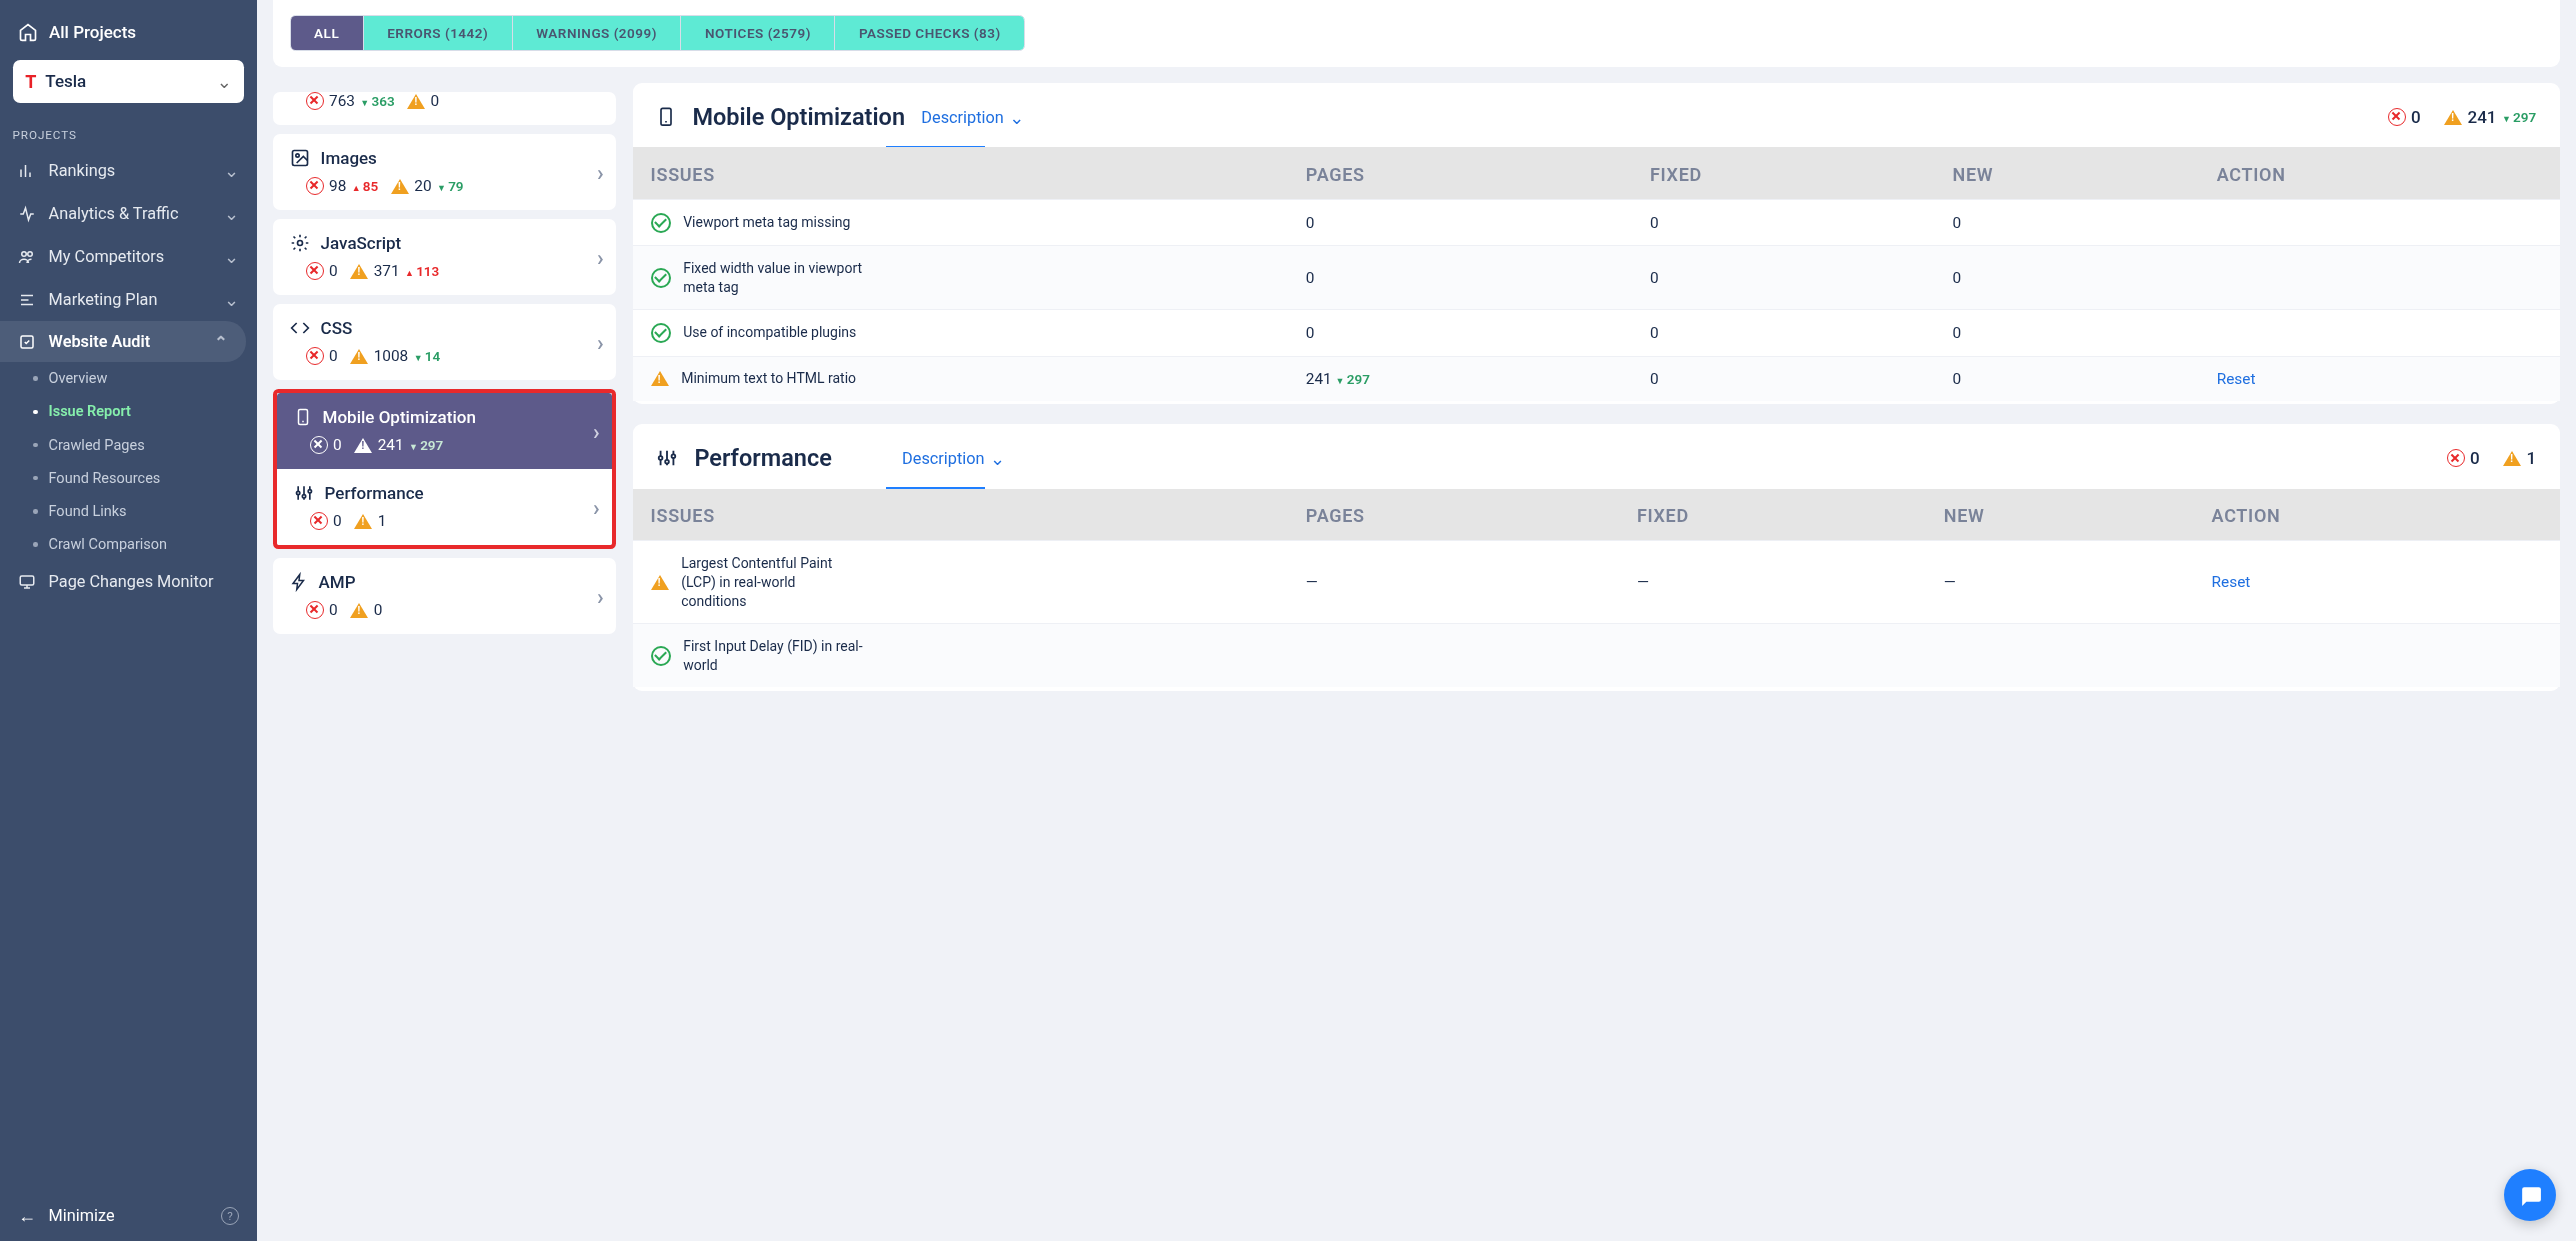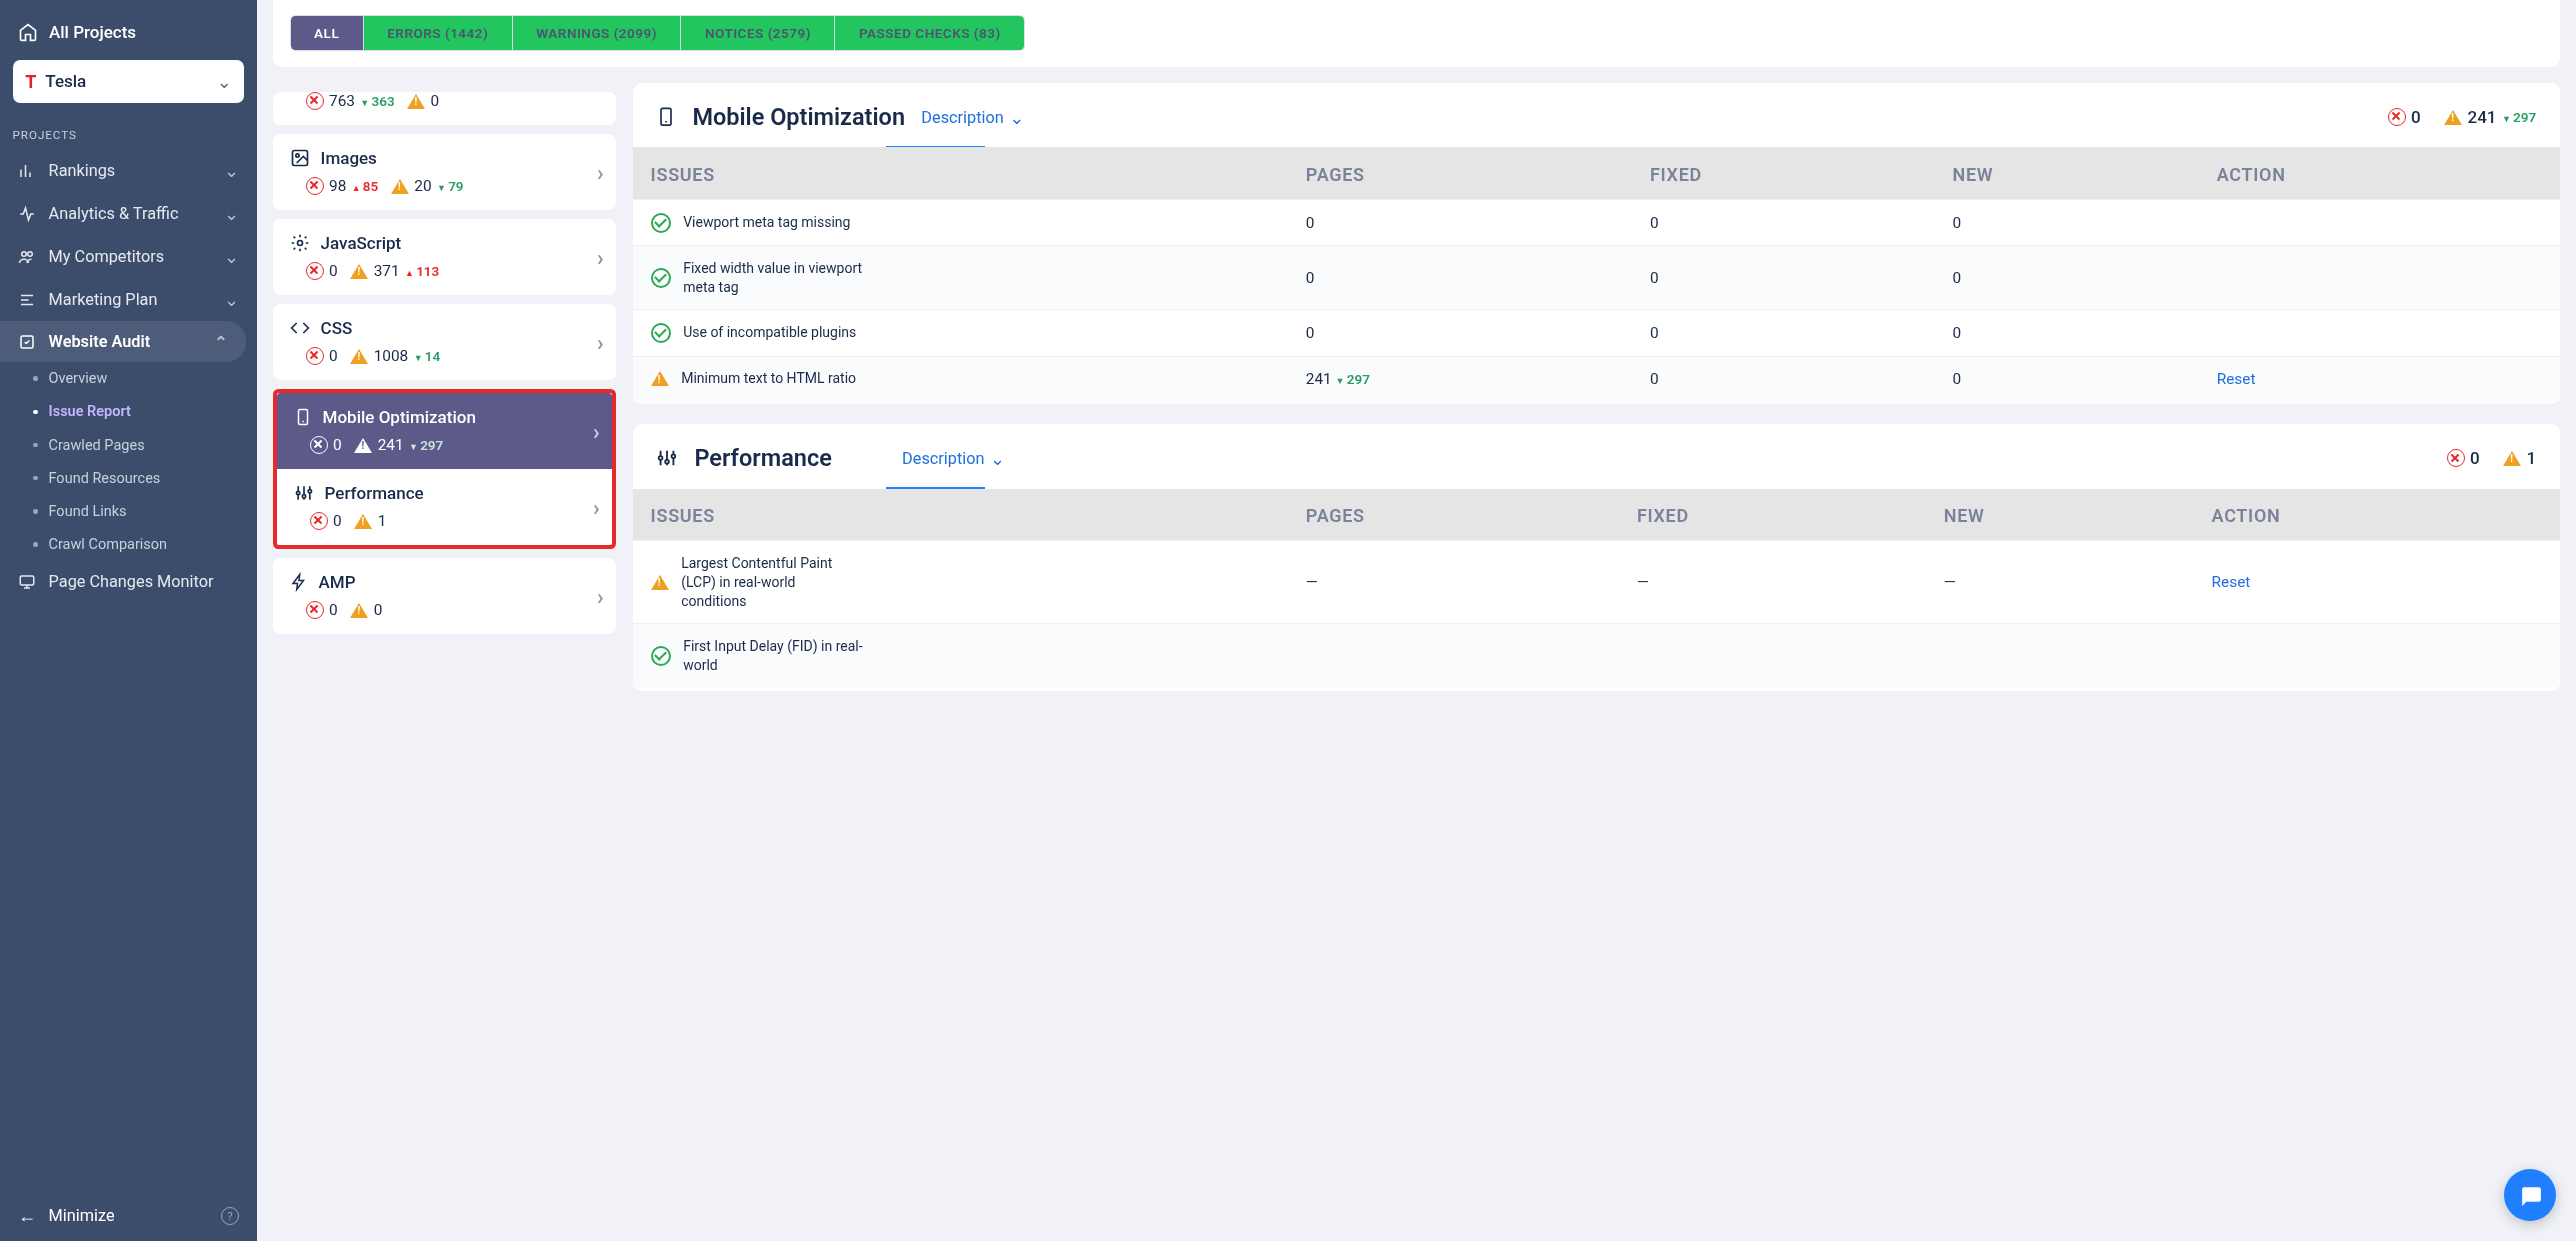--- a/index.html
+++ b/index.html
@@ -10,31 +10,31 @@
 .sidebar { width: 257px; background: #3c4d6b; color: #fff; display: flex; flex-direction: column; padding-top: 12.6px; position: relative; }
 .sidebar .top-link { display: flex; align-items: center; gap: 11px; padding: 9px 18px; font-size: 17px; font-weight: 500; cursor: pointer; }
 .project-select { margin: 9px 12.6px 16.3px; background: #fff; color: #1a2b4a; border-radius: 7.2px; padding: 11px 12.6px; display: flex; align-items: center; gap: 9px; font-size: 17px; font-weight: 500; cursor: pointer; position: relative; }
 .project-select .brand { color: #e82127; font-weight: 700; font-size: 18px; }
 .project-select .chev { margin-left: auto; color: #666; }
 .section-label { font-size: 11.7px; letter-spacing: 0.9px; padding: 9px 12.6px 7.2px; color: #c8d0dd; }
 .nav-item { display: flex; align-items: center; gap: 12.6px; padding: 11px 18px; font-size: 16.3px; font-weight: 400; cursor: pointer; color: #e6eaf0; position: relative; }
 .nav-item.active { background: #4d5d79; border-radius: 0 20px 20px 0; margin-right: 11px; font-weight: 600; color: #fff; }
 .nav-item .chev { margin-left: auto; color: #b8c0cf; }
 .sub-item { display: flex; align-items: center; gap: 11px; padding: 8.1px 18px 8.1px 33px; font-size: 14.5px; color: #c8d0dd; cursor: pointer; }
-.sub-item.active { color: #c4b5fd; font-weight: 600; }
+.sub-item.active { color: #86efac; font-weight: 600; }
 .sub-item .dot { width: 4.5px; height: 4.5px; border-radius: 50%; background: #9aa5b8; }
 .sub-item.active .dot { background: #fff; }
 .minimize { margin-top: auto; display: flex; align-items: center; gap: 12.6px; padding: 14.5px 18px; font-size: 16.3px; cursor: pointer; }
 .minimize .help { margin-left: auto; width: 18px; height: 18px; border: 1.4px solid #9aa5b8; border-radius: 50%; display: flex; align-items: center; justify-content: center; font-size: 11.7px; color: #9aa5b8; }
 
 
 .main { flex: 1; display: flex; flex-direction: column; overflow: hidden; }
 .tabs-bar { background: #fff; border-radius: 0 0 9px 9px; margin: 0 16.3px; padding: 14.5px 16.3px 16.3px; }
 .tabs { display: inline-flex; border: 0.9px solid #d8dde8; border-radius: 5.4px; overflow: hidden; }
-.tab { padding: 9px 23.5px; font-size: 13.5px; font-weight: 600; letter-spacing: 0.5px; color: #4a5570; background: #22c55e; border-right: 0.9px solid #d8dde8; cursor: pointer; }
+.tab { padding: 9px 23.5px; font-size: 13.5px; font-weight: 600; letter-spacing: 0.5px; color: #4a5570; background: #5eead4; border-right: 0.9px solid #d8dde8; cursor: pointer; }
 .tab:last-child { border-right: none; }
 .tab.active { background: #5d5a8a; color: #fff; }
 
 .content { flex: 1; display: flex; gap: 16.3px; padding: 16.3px; overflow: hidden; }
 
 
 .cat-list { width: 343px; overflow-y: auto; }
 .cat-card { background: #fff; border-radius: 7.2px; margin-bottom: 9px; padding: 14.5px 16.3px; position: relative; cursor: pointer; }
 .cat-card.selected { background: #5d5a8a; color: #fff; }
 .cat-card .row1 { display: flex; align-items: center; gap: 11px; font-size: 17px; font-weight: 500; }

